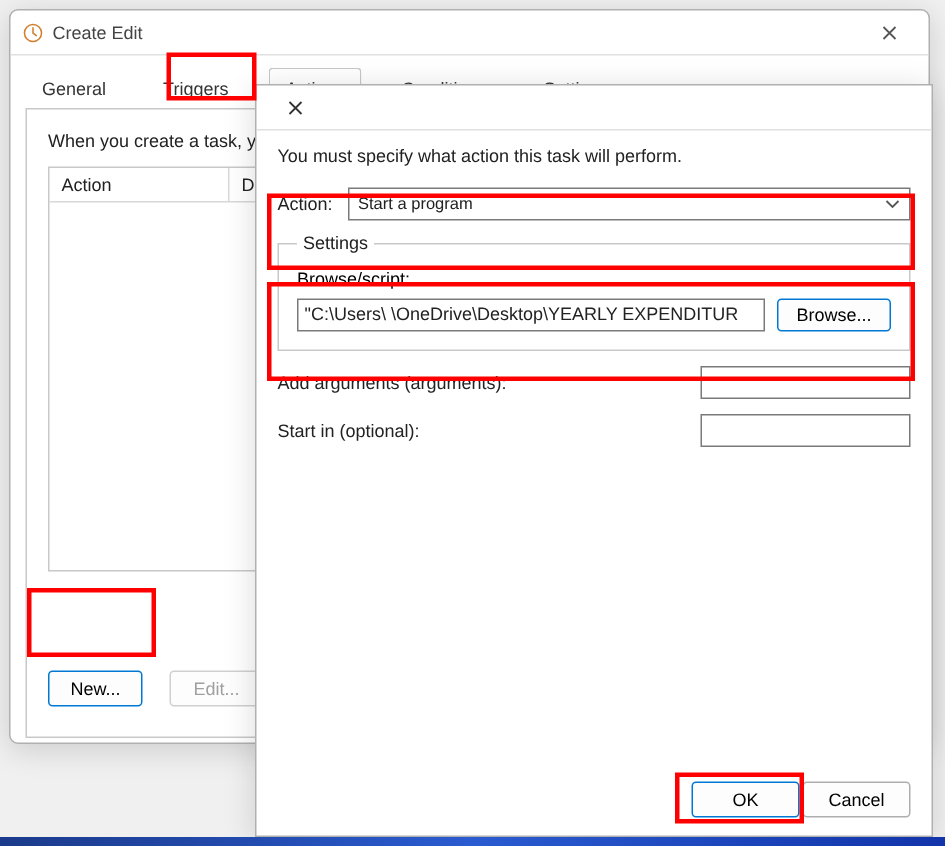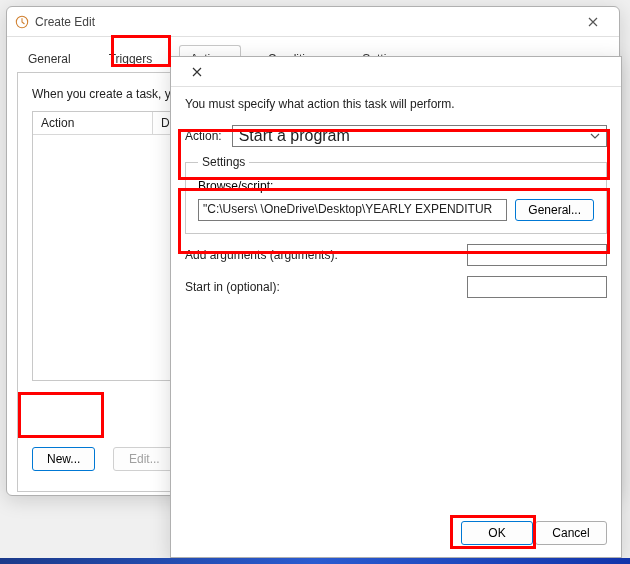--- a/index.html
+++ b/index.html
@@ -25,21 +25,21 @@
 .btnrow { position: absolute; left: 14px; bottom: 20px; display: flex; gap: 18px; }
 .btn { font-size: 12px; padding: 4px 14px; background: #fdfdfd; border: 1px solid #adadad; border-radius: 3px; min-width: 62px; text-align: center; cursor: default; }
 .btn.accent { border-color: #0078d4; }
 .btn.disabled { color: #a0a0a0; border-color: #d0d0d0; }
 
 .new-action { left: 170px; top: 56px; width: 452px; height: 502px; }
 .na-body { padding: 10px 14px 14px 14px; position: relative; height: calc(100% - 30px); }
 .na-help { font-size: 12px; color: #222; margin-bottom: 14px; }
 .row { display: flex; align-items: center; gap: 10px; font-size: 12px; color: #222; margin-bottom: 8px; }
 .row label { white-space: nowrap; }
-.select { flex: 1; height: 22px; border: 1px solid #7a7a7a; padding: 0 20px 0 6px; font-size: 16px; position: relative; display: flex; align-items: center; background: #fff; }
+.select { flex: 1; height: 22px; border: 1px solid #7a7a7a; padding: 0 20px 0 6px; font-size: 11px; position: relative; display: flex; align-items: center; background: #fff; }
 .select .chev { position: absolute; right: 6px; top: 6px; }
 fieldset { border: 1px solid #c8c8c8; padding: 10px 12px 12px 12px; font-size: 12px; margin-top: 4px; }
 fieldset legend { padding: 0 4px; font-size: 12px; color: #222; }
 .txt { height: 22px; border: 1px solid #7a7a7a; background: #fff; padding: 2px 4px; font-size: 12px; color: #222; overflow: hidden; white-space: nowrap; }
 .psrow { display: flex; gap: 8px; align-items: center; }
 .psrow .txt { flex: 1; }
 .browse { font-size: 12px; padding: 3px 12px; border: 1px solid #0078d4; background: #fdfdfd; border-radius: 3px; cursor: default; }
 .optrow { display: flex; align-items: center; font-size: 12px; color: #222; margin-top: 10px; gap: 10px; }
 .optrow .lbl { flex: 1; }
 .optrow .txt { width: 140px; }
@@ -106,21 +106,21 @@
             <path d="M1 2 L5 6 L9 2" stroke="#555" stroke-width="1.2" fill="none"></path>
           </svg>
       </div>
     </div>
 
     <fieldset>
       <legend>Settings</legend>
       <div style="margin-bottom:6px">Browse/script:</div>
       <div class="psrow">
         <div class="txt">"C:\Users\          \OneDrive\Desktop\YEARLY EXPENDITUR</div>
-        <div class="browse">General...</div>
+        <div class="browse">Browse...</div>
       </div>
     </fieldset>
 
     <div class="optrow">
       <div class="lbl">Add arguments (arguments):</div>
       <div class="txt"></div>
     </div>
     <div class="optrow">
       <div class="lbl">Start in (optional):</div>
       <div class="txt"></div>

